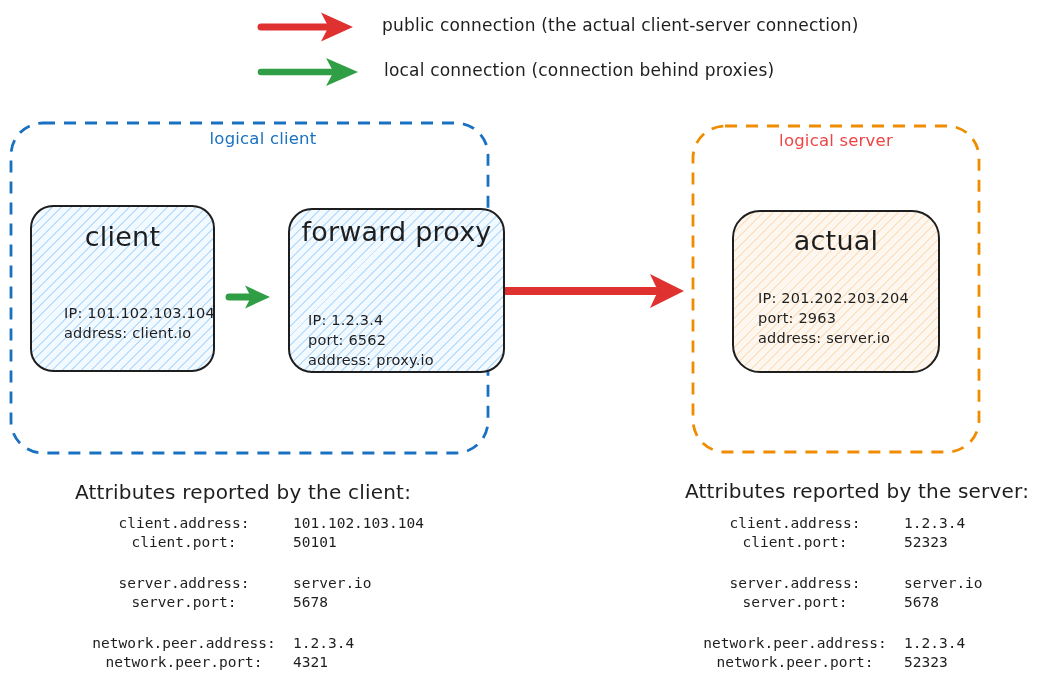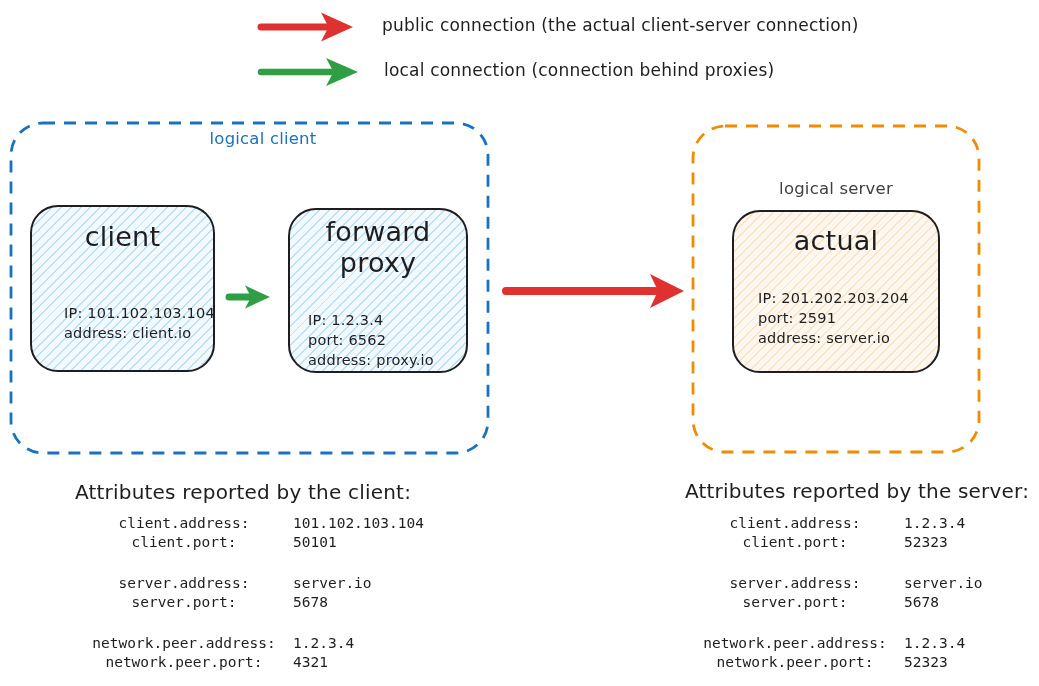--- a/index.html
+++ b/index.html
@@ -31,21 +31,21 @@
     color: #1e1e1e;
     white-space: nowrap;
   }
   .group-title {
     position: absolute;
     font-size: 16.5px;
     transform: translateX(-50%);
     white-space: nowrap;
   }
   .group-title.blue { color: #1971c2; margin-left: 16px; }
-  .group-title.orange { color: #404040; margin-top: 48px; }
+  .group-title.orange { color: #ef4444; }
 
   .node {
     position: absolute;
     border: 2.3px solid #1e1e1e;
     border-radius: 28px;
   }
   .node.blue-fill {
     background:
       repeating-linear-gradient(135deg, rgba(134,197,252,0.50) 0 1.4px, rgba(0,0,0,0) 1.4px 6.8px),
       #f2f9ff;
@@ -60,25 +60,25 @@
     font-size: 27px;
     line-height: 1.15;
     color: #1e1e1e;
   }
   .node-lines {
     position: absolute;
     font-size: 14.5px;
     line-height: 20px;
     white-space: nowrap;
   }
-  .client-node  { left: 30px;  top: 205px; width: 185px; height: 167px; }
+  .client-node  { left: 30px;  top: 205px; width: 185px; height: 167px; border-radius: 23px; }
   .client-node .node-title { padding-top: 14px; }
   .client-node .node-lines { left: 32px; top: 96px; }
 
-  .proxy-node   { left: 288px; top: 208px; width: 180px; height: 165px; }
+  .proxy-node   { left: 288px; top: 208px; width: 217px; height: 165px; border-radius: 24px; }
   .proxy-node .node-title { padding-top: 6px; }
   .proxy-node .node-lines { left: 18px; top: 100px; }
 
   .server-node  { left: 732px; top: 210px; width: 208px; height: 163px; }
   .server-node .node-title { padding-top: 13px; }
   .server-node .node-lines { left: 24px; top: 76px; }
 
   .attrs-heading {
     position: absolute;
     font-size: 20px;
@@ -150,21 +150,21 @@
       <div>address: proxy.io</div>
     </div>
   </div>
 
   <div class="group-title orange hand" style="left:836px; top:131px;">logical server</div>
 
   <div class="node orange-fill server-node">
     <div class="node-title hand">actual</div>
     <div class="node-lines hand">
       <div>IP: 201.202.203.204</div>
-      <div>port: 2591</div>
+      <div>port: 2963</div>
       <div>address: server.io</div>
     </div>
   </div>
 
   <div class="attrs-heading hand" style="left:75px; top:480px;">Attributes reported by the client:</div>
   <div class="attrs-table" style="left:75px; top:514px;">
     <div class="attr-group">
       <div class="attr-row">
         <span class="attr-key">client.address:</span><span class="attr-val">101.102.103.104</span>
       </div>

